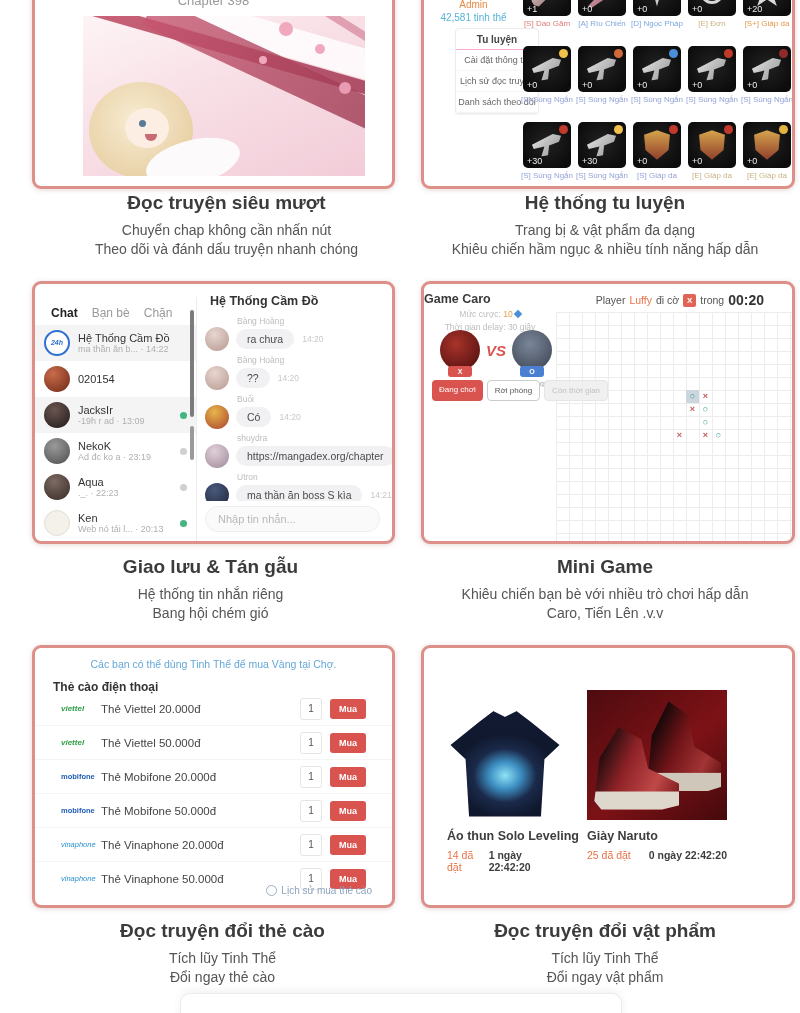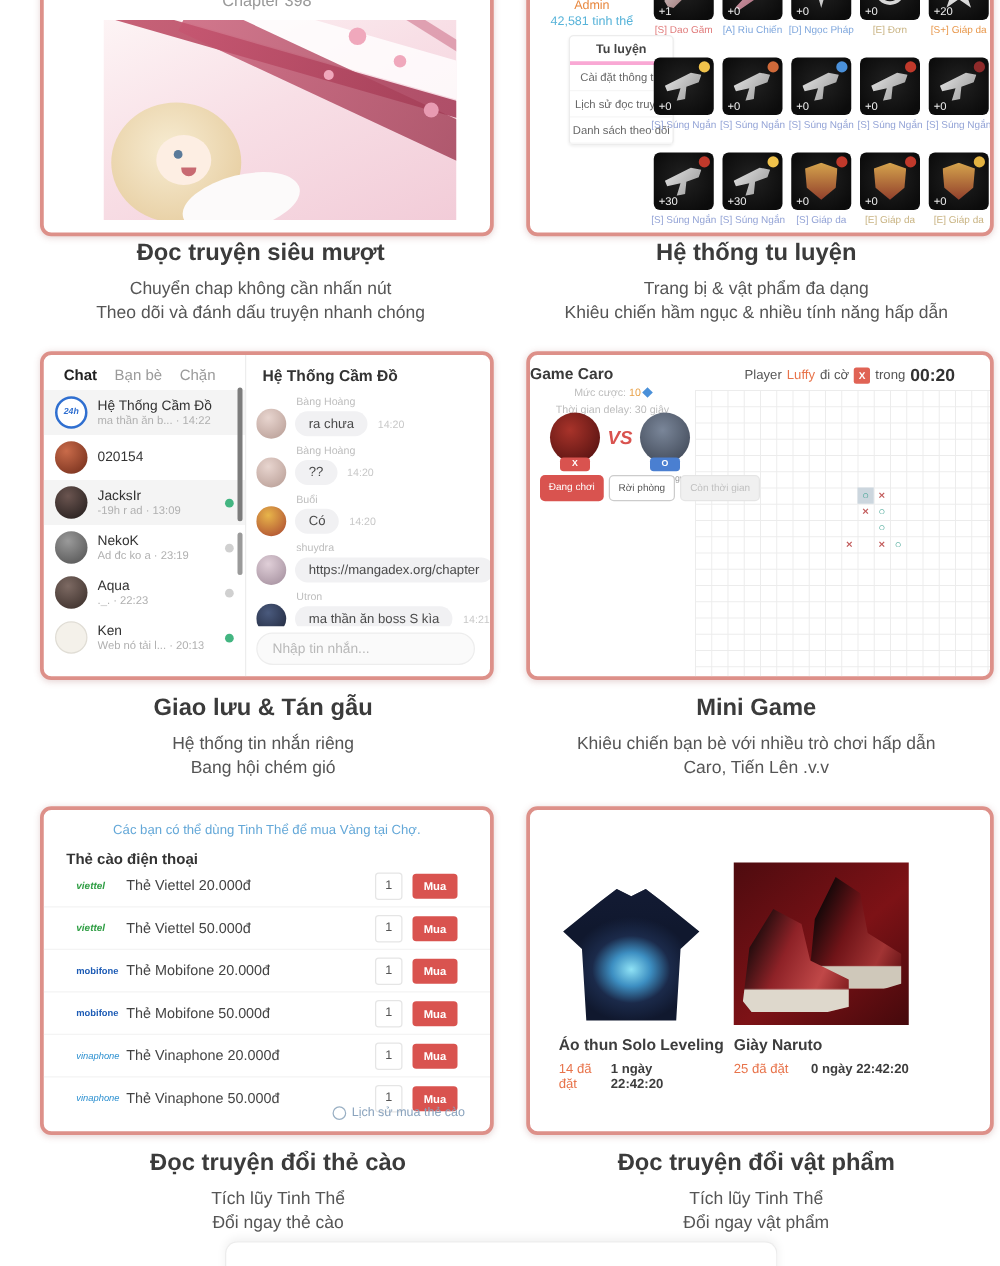--- a/index.html
+++ b/index.html
@@ -37,21 +37,21 @@
   .art-mouth{left:62px;top:118px;width:12px;height:7px;border-radius:0 0 10px 10px;background:#c86a72;}
   .art-dress{left:62px;top:124px;width:96px;height:44px;border-radius:50%;background:#fcfafa;transform:rotate(-14deg);}
 
   
   .p-inv{left:421px;top:-62px;width:368px;height:245px;}
   .inv-user{position:absolute;left:0;top:58px;width:99px;text-align:center;}
   .inv-username{color:#e8883f;font-size:10px;}
   .inv-balance{color:#57b3d9;font-size:10px;margin-top:2px;}
   .inv-menu{position:absolute;left:31px;top:87px;width:82px;background:#fff;border:1px solid #ececec;
     border-radius:4px;box-shadow:0 1px 2px rgba(0,0,0,.05);}
-  .inv-menu-title{font-size:10px;font-weight:bold;color:#444;text-align:center;padding:5px 0 4px;border-bottom:3px solid #f9a8d4;}
+  .inv-menu-title{font-size:10px;font-weight:bold;color:#444;text-align:center;padding:5px 0 4px;border-bottom:1px solid #f9a8d4;}
   .inv-menu-item{font-size:9px;color:#666;text-align:center;padding:5px 2px;border-bottom:1px solid #f6f6f6;}
   .inv-grid{position:absolute;left:99px;top:29px;width:280px;display:grid;
     grid-template-columns:repeat(5,48px);column-gap:7px;row-gap:14px;}
   .inv-item{width:48px;height:62px;}
   .slot{position:relative;width:48px;height:46px;border-radius:5px;
     background:radial-gradient(circle at 50% 45%,#222,#0c0c0c 80%);}
   .slot-icon{position:absolute;inset:7px;}
   [data-icon="icon-dagger"]{background:linear-gradient(135deg,#e0dede,#8a5454);
     clip-path:polygon(12% 88%,4% 74%,58% 30%,78% 6%,94% 20%,72% 44%,26% 92%);}
   [data-icon="icon-axe"]{background:linear-gradient(135deg,#e3b9c4,#9c5566);
@@ -65,21 +65,21 @@
     clip-path:polygon(6% 44%,70% 18%,94% 26%,86% 44%,56% 52%,50% 82%,30% 84%,42% 54%,10% 58%);}
   [data-icon="icon-armor"]{background:linear-gradient(180deg,#d8a84e,#8e3b2a);
     clip-path:polygon(50% 4%,88% 18%,84% 66%,50% 96%,16% 66%,12% 18%);}
   .gem{position:absolute;right:3px;top:3px;width:9px;height:9px;border-radius:50%;}
   .plus{position:absolute;left:4px;bottom:2px;color:#eee;font-size:9px;}
   .inv-label{width:56px;margin-left:-4px;margin-top:3px;font-size:8px;text-align:center;
     white-space:nowrap;overflow:hidden;}
 
   
   .p-chat{left:32px;top:281px;width:357px;height:257px;}
-  .chat-left{position:absolute;left:0;top:0;width:161px;height:100%;border-right:1px solid #ededed;}
+  .chat-left{position:absolute;left:0;top:13px;width:161px;height:100%;border-right:1px solid #ededed;}
   .chat-tabs{display:flex;gap:14px;padding:9px 0 5px 16px;font-size:12px;color:#9a9a9a;}
   .chat-tab.active{color:#222;font-weight:bold;}
   .conv{height:36px;display:flex;align-items:center;padding:0 9px;}
   .conv[data-variant="selected"]{background:#f4f4f4;}
   .avatar{flex:0 0 26px;width:26px;height:26px;border-radius:50%;margin-right:8px;overflow:hidden;}
   [data-variant="av-24h"]{background:#fff;border:2px solid #2f6fd0;box-sizing:border-box;}
   .av-text{display:block;text-align:center;font-size:7px;line-height:22px;font-weight:bold;font-style:italic;color:#2f6fd0;}
   [data-variant="av-red"]{background:radial-gradient(circle at 35% 30%,#c96b4a,#6e2a18);}
   [data-variant="av-dark"]{background:radial-gradient(circle at 40% 30%,#6b5550,#1f1a19);}
   [data-variant="av-gray"]{background:radial-gradient(circle at 40% 30%,#9a9a9a,#4e4e4e);}
@@ -630,21 +630,21 @@
     <div class="prod-card card-shoes">
       <div class="prod-img" data-img="img-shoes"></div>
       <div class="prod-name">Giày Naruto</div>
       <div class="prod-stats">
         <span class="ordered">25 đã đặt</span>
         <span class="countdown">0 ngày 22:42:20</span>
       </div>
     </div>
   </div>
 
-  <div class="caption" style="left:30px;top:192px;width:357px;">
+  <div class="caption" style="left:48px;top:192px;width:357px;">
     <div class="cap-title">Đọc truyện siêu mượt</div>
     <div class="cap-line">Chuyển chap không cần nhấn nút</div>
     <div class="cap-line">Theo dõi và đánh dấu truyện nhanh chóng</div>
   </div>
   <div class="caption" style="left:421px;top:192px;width:368px;">
     <div class="cap-title">Hệ thống tu luyện</div>
     <div class="cap-line">Trang bị &amp; vật phẩm đa dạng</div>
     <div class="cap-line">Khiêu chiến hầm ngục &amp; nhiều tính năng hấp dẫn</div>
   </div>
   <div class="caption" style="left:32px;top:556px;width:357px;">

